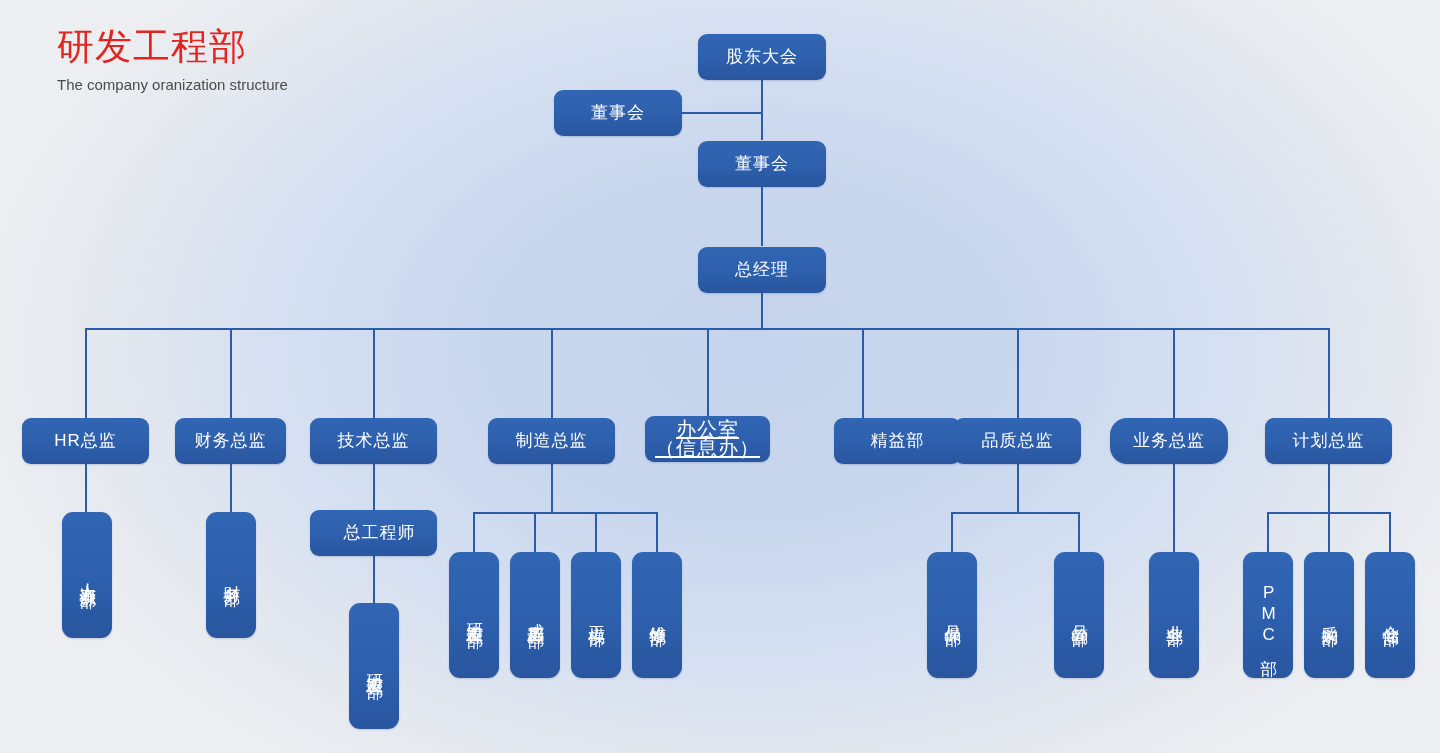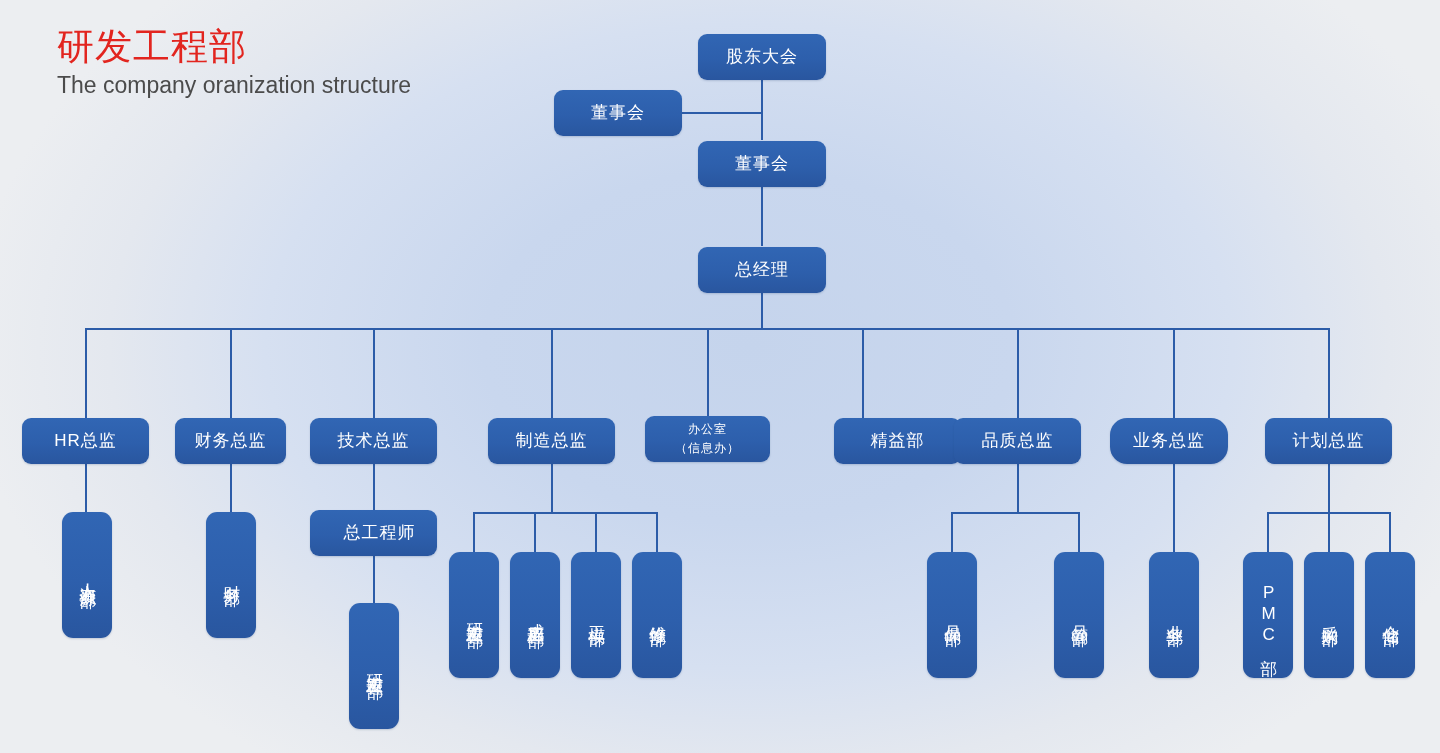--- a/index.html
+++ b/index.html
@@ -23,21 +23,21 @@
   .hdr-title{
     color:#e2251f;
     font-size:37px;
     line-height:42px;
     font-weight:400;
     letter-spacing:1px;
     white-space:nowrap;
   }
   .hdr-sub{
     color:#4b4b4b;
-    font-size:23px;
+    font-size:15px;
     line-height:22px;
     margin-top:6px;
     white-space:nowrap;
   }
 
   
   .ln{position:absolute;background:#2c5ca8;}
   .ln.v{width:2px;}
   .ln.h{height:2px;}
 
@@ -56,23 +56,24 @@
   }
   .box.node{
     height:46px;
     border-radius:9px;
     font-size:17px;
     line-height:20px;
     letter-spacing:1px;
     white-space:nowrap;
   }
   .box.node.two{
-    font-size:12px;
+    font-size:20px;
     line-height:19px;
     white-space:normal;
+    text-decoration:underline;
   }
   .box.leaf{
     width:50px;
     border-radius:11px;
     font-size:17px;
     letter-spacing:2px;
     writing-mode:vertical-rl;
     text-orientation:upright;
     line-height:1.08;
     padding:9px 0;

